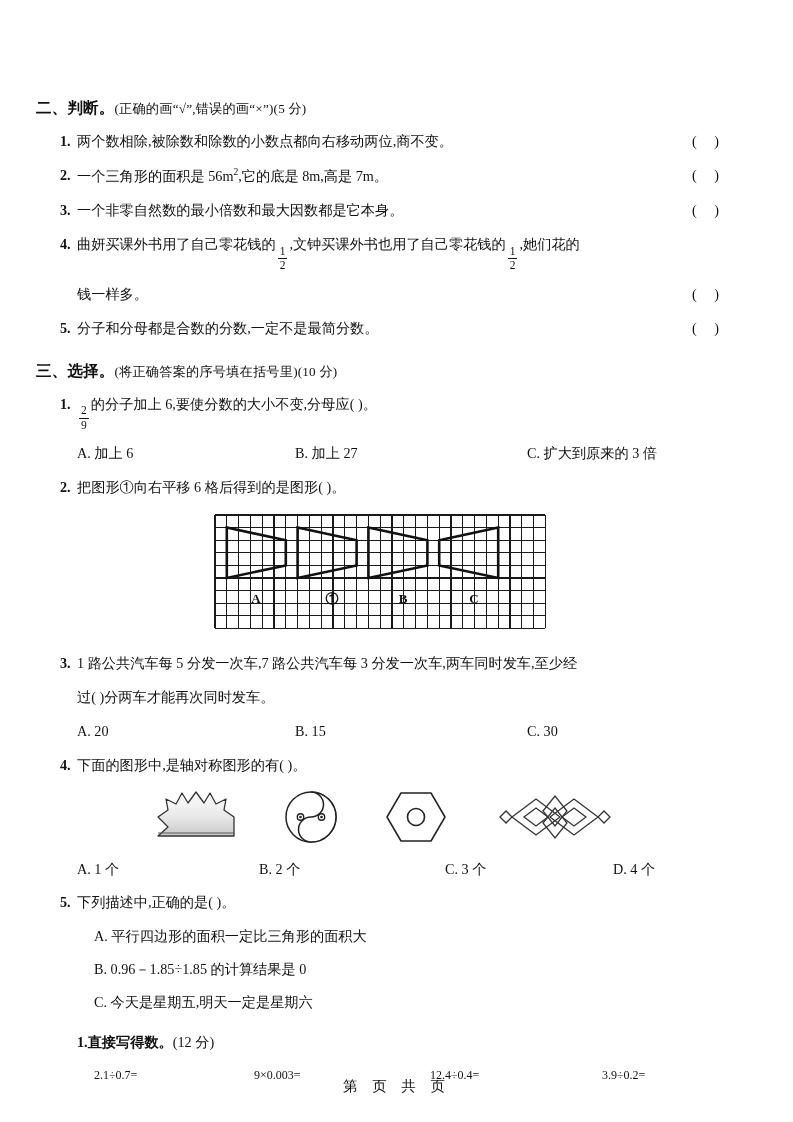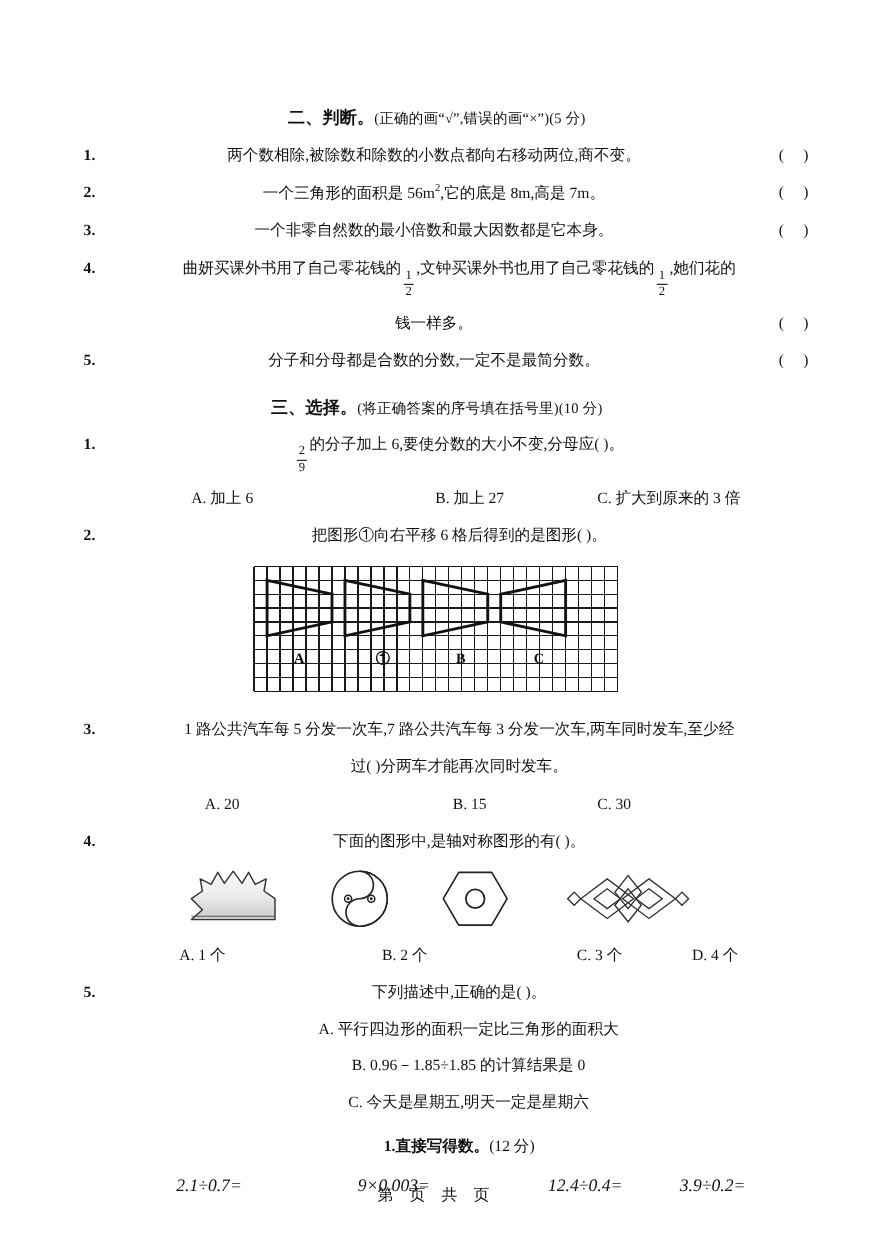--- a/index.html
+++ b/index.html
@@ -12,24 +12,23 @@
     position: relative;
     width: 793px;
     height: 1122px;
     background: #ffffff;
     font-family: "Liberation Serif", "DejaVu Serif", serif;
     color: #111111;
     overflow: hidden;
   }
   .content {
     position: absolute;
-    left: 52px;
+    left: 36px;
     top: 96px;
     width: 690px;
-    text-align: center;
   }
 
   
   .section-head {
     font-size: 15.5px;
     font-weight: bold;
     letter-spacing: 0.2px;
     margin: 0 0 11px 0;
     line-height: 1.5;
   }
@@ -89,26 +88,25 @@
   .opts.four > span:nth-child(1) { width: 182px; }
   .opts.four > span:nth-child(2) { width: 186px; font-family: Liberation Serif, serif; }
   .opts.four > span:nth-child(3) { width: 168px; }
   .optline {
     font-size: 14.2px;
     line-height: 1.66;
     margin: 0 0 9px 0;
     padding-left: 58px;
   }
   .calcrow {
-    font-size: 16px;
+    font-size: 12px;
     display: flex;
     padding-left: 58px;
     margin: 0;
     line-height: 1.6;
-    font-style: italic;
   }
   .calcrow > span:nth-child(1) { width: 160px; }
   .calcrow > span:nth-child(2) { width: 176px; }
   .calcrow > span:nth-child(3) { width: 172px; }
   .sub-q {
     font-size: 14.2px;
     font-weight: bold;
     padding-left: 41px;
     margin: 0 0 12px 0;
     line-height: 1.6;

